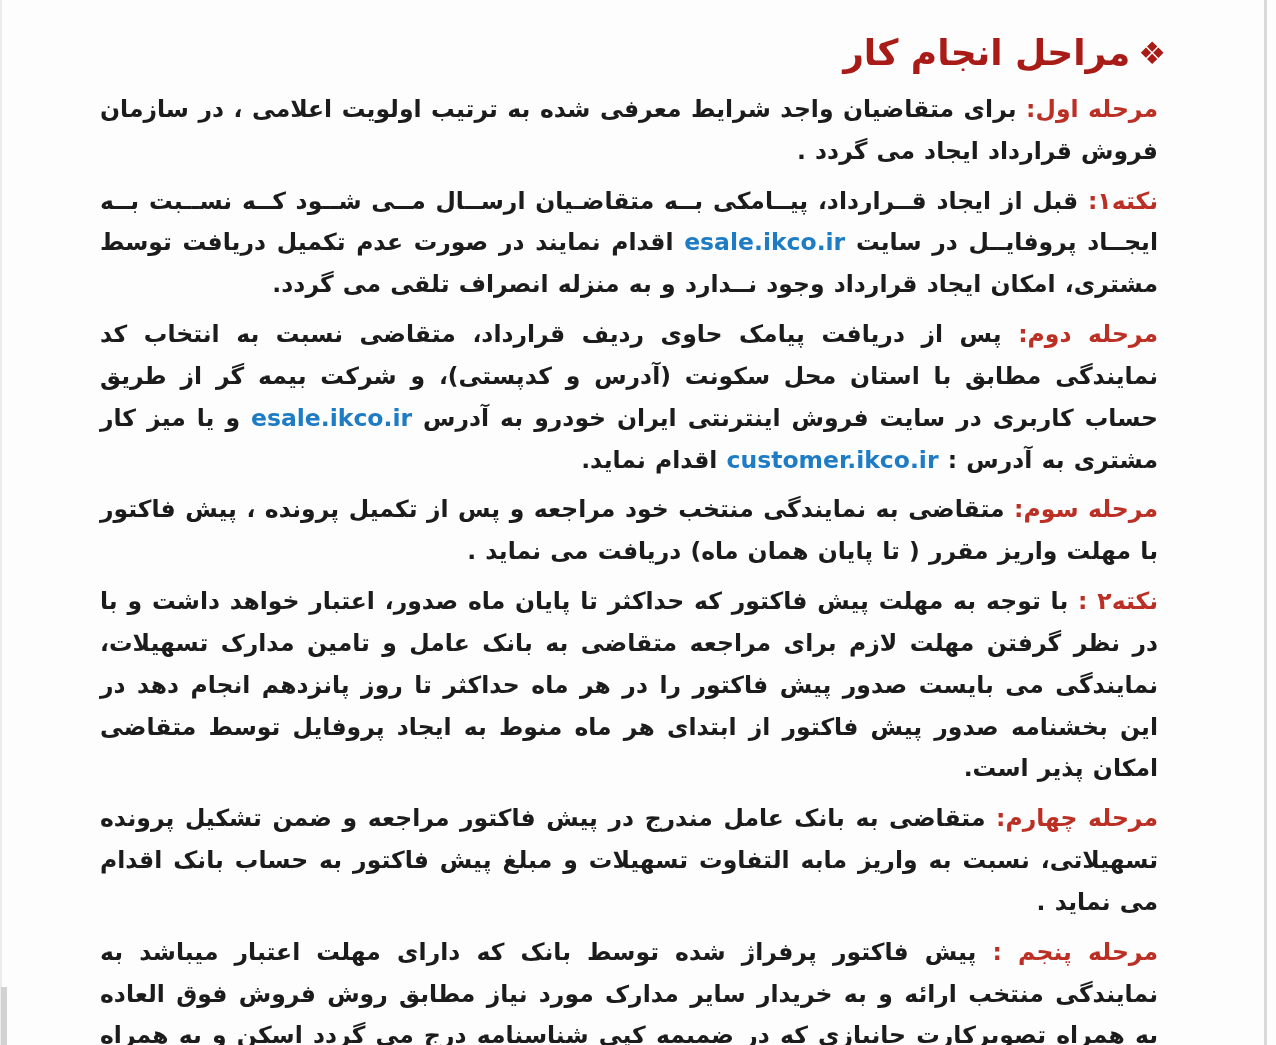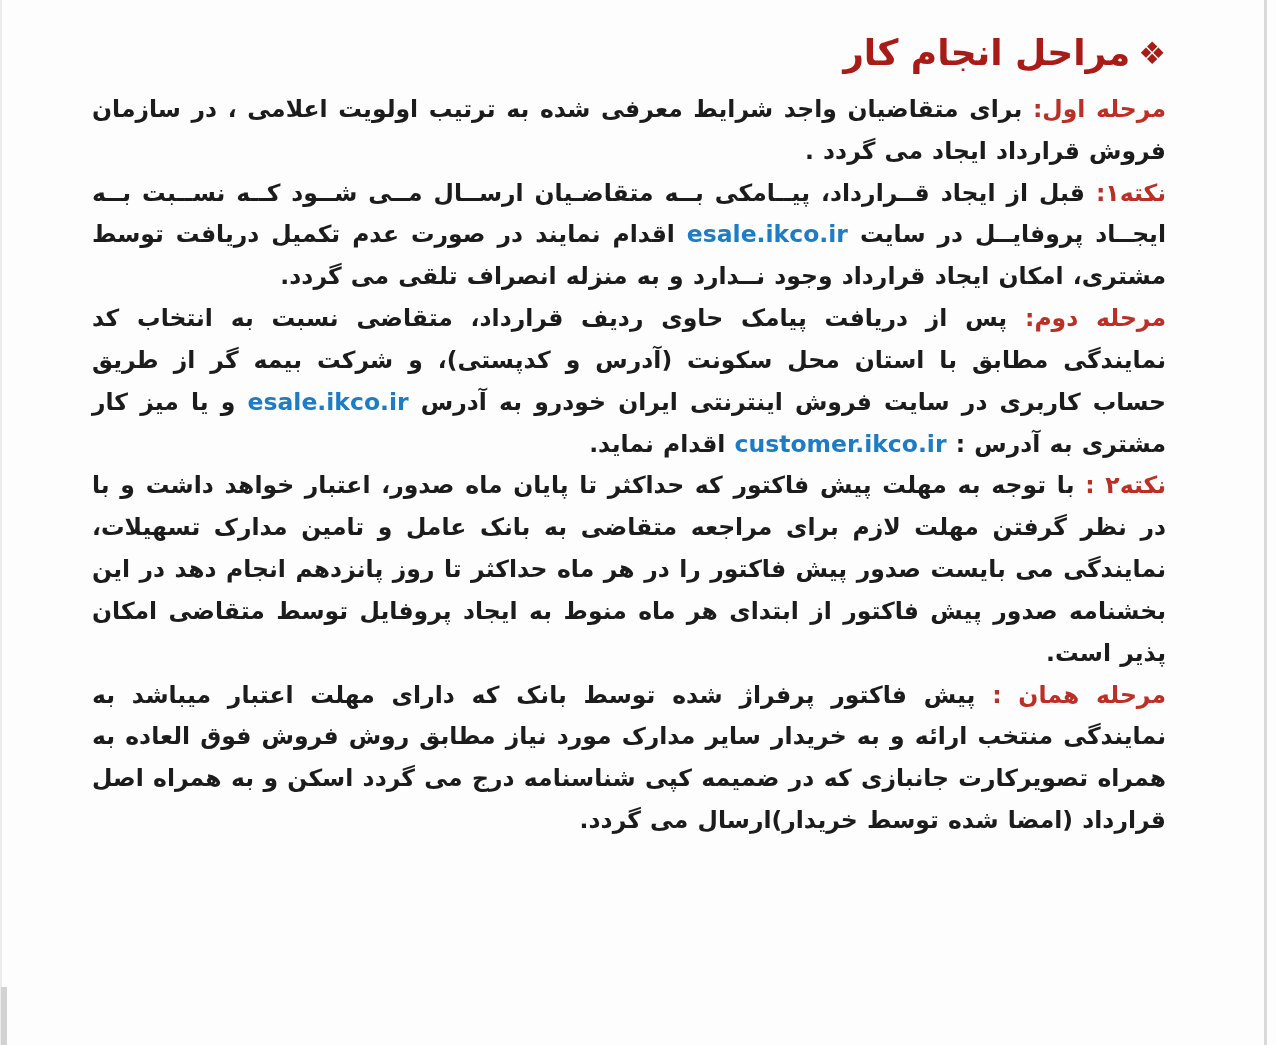--- a/index.html
+++ b/index.html
@@ -30,21 +30,21 @@
     text-align:right;
     margin:4px 0 16px 0;
     letter-spacing:0;
   }
   .doc-title .sym{
     font-size:31px;
     margin-left:8px;
     vertical-align:1px;
   }
   .doc-body p.para{
-    margin:0;
+    margin:8px;
     font-size:23.5px;
     font-weight:bold;
     color:var(--ink);
     line-height:1.78;
     text-align:justify;
     word-spacing:1px;
   }
   .para .label{color:var(--label-red);}
   .para a.link{
     color:var(--link-blue);
@@ -73,20 +73,22 @@
 </head>
 <body>
 
 <div class="page">
   <h1 class="doc-title"><span class="sym">❖</span><span>مراحل انجام کار</span></h1>
 
   <div class="doc-body" id="doc-body">
       <p class="para"><span class="label">مرحله اول:</span> <span>برای متقاضیان واجد شرایط معرفی شده به ترتیب اولویت اعلامی ، در سازمان فروش قرارداد ایجاد می گردد .</span> </p>
       <p class="para"><span class="label">نکته۱:</span> <span>قبل از ایجاد قــرارداد، پیــامکی بــه متقاضـیان ارســال مــی شــود کــه نســبت بــه ایجــاد پروفایــل در سایت</span> <a class="link">esale.ikco.ir</a> <span>اقدام نمایند در صورت عدم تکمیل دریافت توسط مشتری، امکان ایجاد قرارداد وجود نــدارد و به منزله انصراف تلقی می گردد.</span> </p>
       <p class="para"><span class="label">مرحله دوم:</span> <span>پس از دریافت پیامک حاوی ردیف قرارداد، متقاضی نسبت به انتخاب کد نمایندگی مطابق با استان محل سکونت (آدرس و کدپستی)، و شرکت بیمه گر از طریق حساب کاربری در سایت فروش اینترنتی ایران خودرو به آدرس</span> <a class="link">esale.ikco.ir</a> <span>و یا میز کار مشتری به آدرس :</span> <a class="link">customer.ikco.ir</a> <span>اقدام نماید.</span> </p>
+      <p class="para"><span class="label">مرحله سوم:</span> <span>متقاضی به نمایندگی منتخب خود مراجعه و پس از تکمیل پرونده ، پیش فاکتور با مهلت واریز مقرر ( تا پایان همان ماه) دریافت می نماید .</span> </p>
       <p class="para underlined"><span class="label">نکته۲ :</span> <span>با توجه به مهلت پیش فاکتور که حداکثر تا پایان ماه صدور، اعتبار خواهد داشت و با در نظر گرفتن مهلت لازم برای مراجعه متقاضی به بانک عامل و تامین مدارک تسهیلات، نمایندگی می بایست صدور پیش فاکتور را در هر ماه حداکثر تا روز پانزدهم انجام دهد در این بخشنامه صدور پیش فاکتور از ابتدای هر ماه منوط به ایجاد پروفایل توسط متقاضی امکان پذیر است.</span> </p>
-      <p class="para"><span class="label">مرحله همان :</span> <span>پیش فاکتور پرفراژ شده توسط بانک که دارای مهلت اعتبار میباشد به نمایندگی منتخب ارائه و به خریدار سایر مدارک مورد نیاز مطابق روش فروش فوق العاده به همراه تصویرکارت جانبازی که در ضمیمه کپی شناسنامه درج می گردد اسکن و به همراه اصل قرارداد (امضا شده توسط خریدار)ارسال می گردد.</span> </p>
+      <p class="para"><span class="label">مرحله چهارم:</span> <span>متقاضی به بانک عامل مندرج در پیش فاکتور مراجعه و ضمن تشکیل پرونده تسهیلاتی، نسبت به واریز مابه التفاوت تسهیلات و مبلغ پیش فاکتور به حساب بانک اقدام می نماید .</span> </p>
+      <p class="para"><span class="label">مرحله پنجم :</span> <span>پیش فاکتور پرفراژ شده توسط بانک که دارای مهلت اعتبار میباشد به نمایندگی منتخب ارائه و به خریدار سایر مدارک مورد نیاز مطابق روش فروش فوق العاده به همراه تصویرکارت جانبازی که در ضمیمه کپی شناسنامه درج می گردد اسکن و به همراه اصل قرارداد (امضا شده توسط خریدار)ارسال می گردد.</span> </p>
     </div>
 </div>
 
 <div class="edge-left"></div>
 <div class="edge-left-bottom"></div>
 <div class="edge-right"></div>
 
 </body></html>

